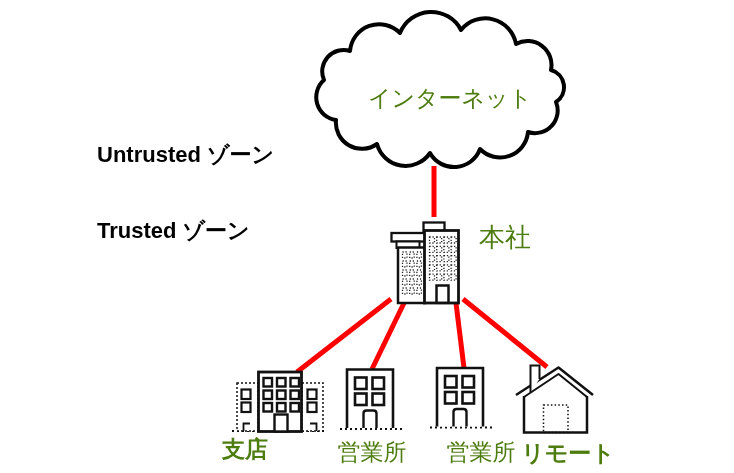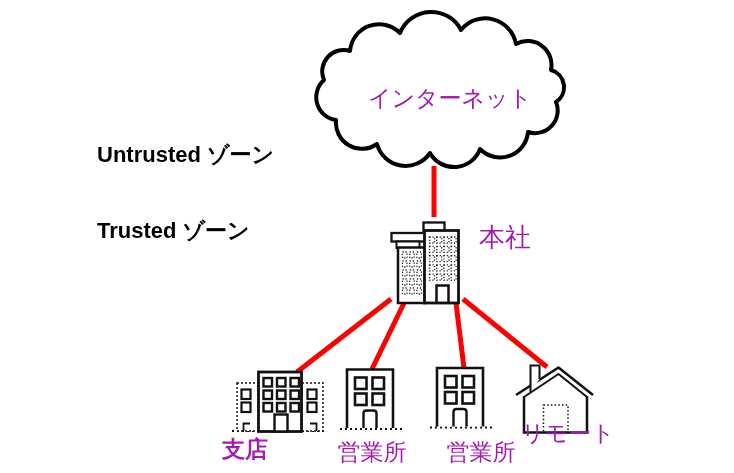--- a/index.html
+++ b/index.html
@@ -4,21 +4,21 @@
 <style>
   html,body{margin:0;padding:0;background:#fff;}
   #canvas{
     position:relative;
     width:734px;height:473px;
     background:#ffffff;
     overflow:hidden;
     font-family:"Liberation Sans","DejaVu Sans",sans-serif;
   }
   #gfx{position:absolute;left:0;top:0;}
-  .lbl{position:absolute;white-space:nowrap;color:#a21caf;}
+  .lbl{position:absolute;white-space:nowrap;color:#4d7c0f;}
   .zone-lbl{font-size:22px;font-weight:bold;color:#000;}
   .internet-lbl{font-size:23px;transform:translateX(-50%);}
   .site-lbl{font-size:23px;transform:translateX(-50%);}
   .hq-lbl{font-size:26px;}
 </style>
 </head>
 <body>
 
 <div id="canvas">
 
@@ -155,14 +155,14 @@
   <div class="lbl internet-lbl" style="left:450px;top:83px;">インターネット</div>
 
   <div class="lbl hq-lbl" style="left:479px;top:220px;">本社</div>
 
   <div class="lbl site-lbl" style="left:245px;top:434px;font-weight:bold;">支店</div>
 
   <div class="lbl site-lbl" style="left:372px;top:437px;">営業所</div>
 
   <div class="lbl site-lbl" style="left:481px;top:437px;">営業所</div>
 
-  <div class="lbl site-lbl" style="left:568px;top:418px;">リモート</div>
+  <div class="lbl site-lbl" style="left:568px;top:438px;font-weight:bold;">リモート</div>
 </div>
 
 </body></html>

